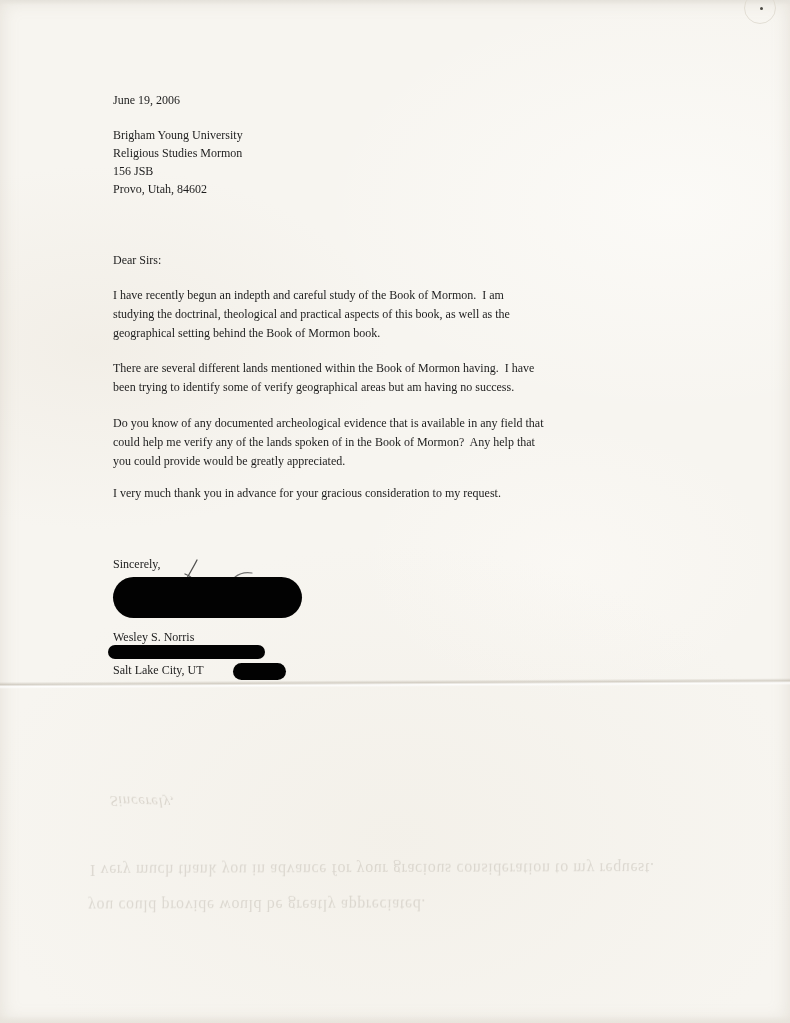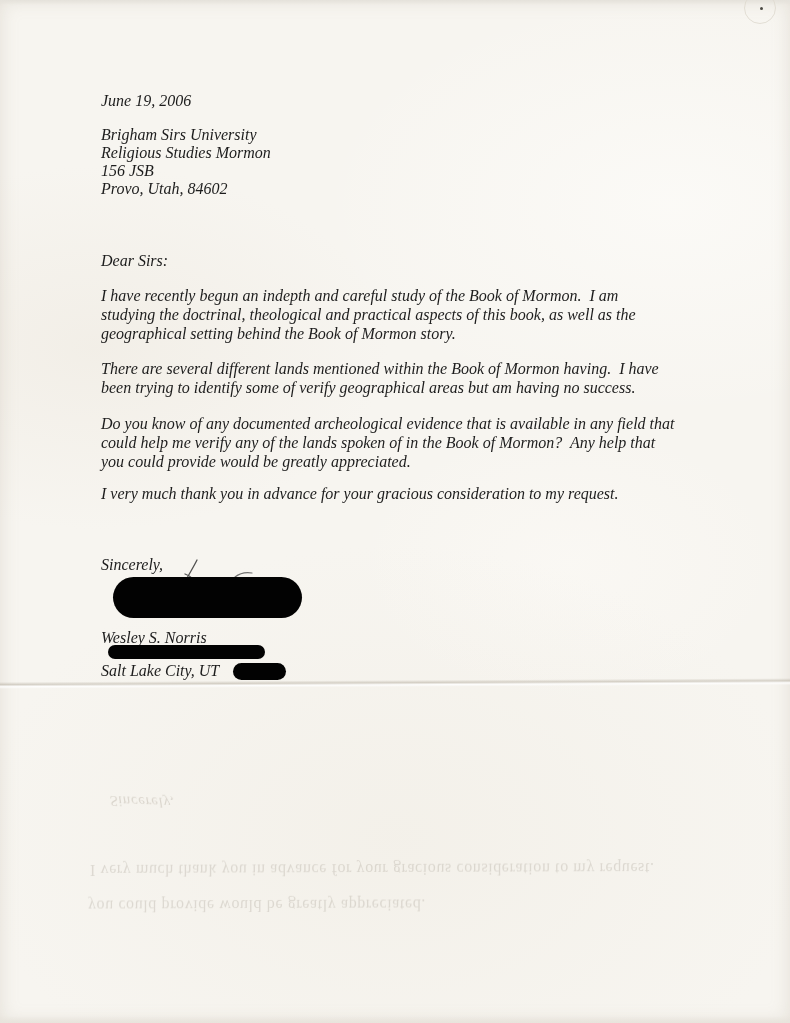--- a/index.html
+++ b/index.html
@@ -14,26 +14,25 @@
     background:
       radial-gradient(420px 260px at 12% 34%, rgba(238,233,224,0.55), transparent 70%),
       radial-gradient(500px 300px at 85% 20%, rgba(252,251,248,0.8), transparent 70%),
       radial-gradient(600px 420px at 50% 82%, rgba(240,236,227,0.5), transparent 70%),
       radial-gradient(300px 200px at 72% 55%, rgba(251,249,245,0.7), transparent 70%),
       #f7f5f0;
     box-shadow: inset 0 0 18px rgba(175,165,148,0.28);
   }
   .txt {
     position: absolute;
-    left: 101px;
-    font-size: 16px;
+    left: 113px;
+    font-size: 12px;
     line-height: 19px;
     white-space: pre;
     color: #1d1d1d;
-    font-style: italic;
   }
   .addr { line-height: 18px; }
   .redact { position: absolute; background: #020202; }
   .fold {
     position: absolute;
     left: -6px; right: -6px; top: 680px; height: 7px;
     background: linear-gradient(to bottom,
       rgba(190,183,170,0) 0%,
       rgba(172,164,149,0.45) 38%,
       rgba(255,255,255,0.85) 68%,
@@ -81,32 +80,32 @@
 <div class="page">
 
   <div class="edge-top"></div>
 
   <div class="speck-ring"></div>
   <div class="speck"></div>
 
   <div class="txt" style="top:91px">June 19, 2006</div>
 
   <div>
-    <div class="txt addr" style="top:126px">Brigham Sirs University</div>
+    <div class="txt addr" style="top:126px">Brigham Young University</div>
     <div class="txt addr" style="top:144px">Religious Studies Mormon</div>
     <div class="txt addr" style="top:162px">156 JSB</div>
     <div class="txt addr" style="top:180px">Provo, Utah, 84602</div>
   </div>
 
   <div class="txt" style="top:251px">Dear Sirs:</div>
 
   <div>
     <div class="txt" style="top:286px">I have recently begun an indepth and careful study of the Book of Mormon.  I am</div>
     <div class="txt" style="top:305px">studying the doctrinal, theological and practical aspects of this book, as well as the</div>
-    <div class="txt" style="top:324px">geographical setting behind the Book of Mormon story.</div>
+    <div class="txt" style="top:324px">geographical setting behind the Book of Mormon book.</div>
   </div>
 
   <div>
     <div class="txt" style="top:359px">There are several different lands mentioned within the Book of Mormon having.  I have</div>
     <div class="txt" style="top:378px">been trying to identify some of verify geographical areas but am having no success.</div>
   </div>
 
   <div>
     <div class="txt" style="top:414px">Do you know of any documented archeological evidence that is available in any field that</div>
     <div class="txt" style="top:433px">could help me verify any of the lands spoken of in the Book of Mormon?  Any help that</div>

